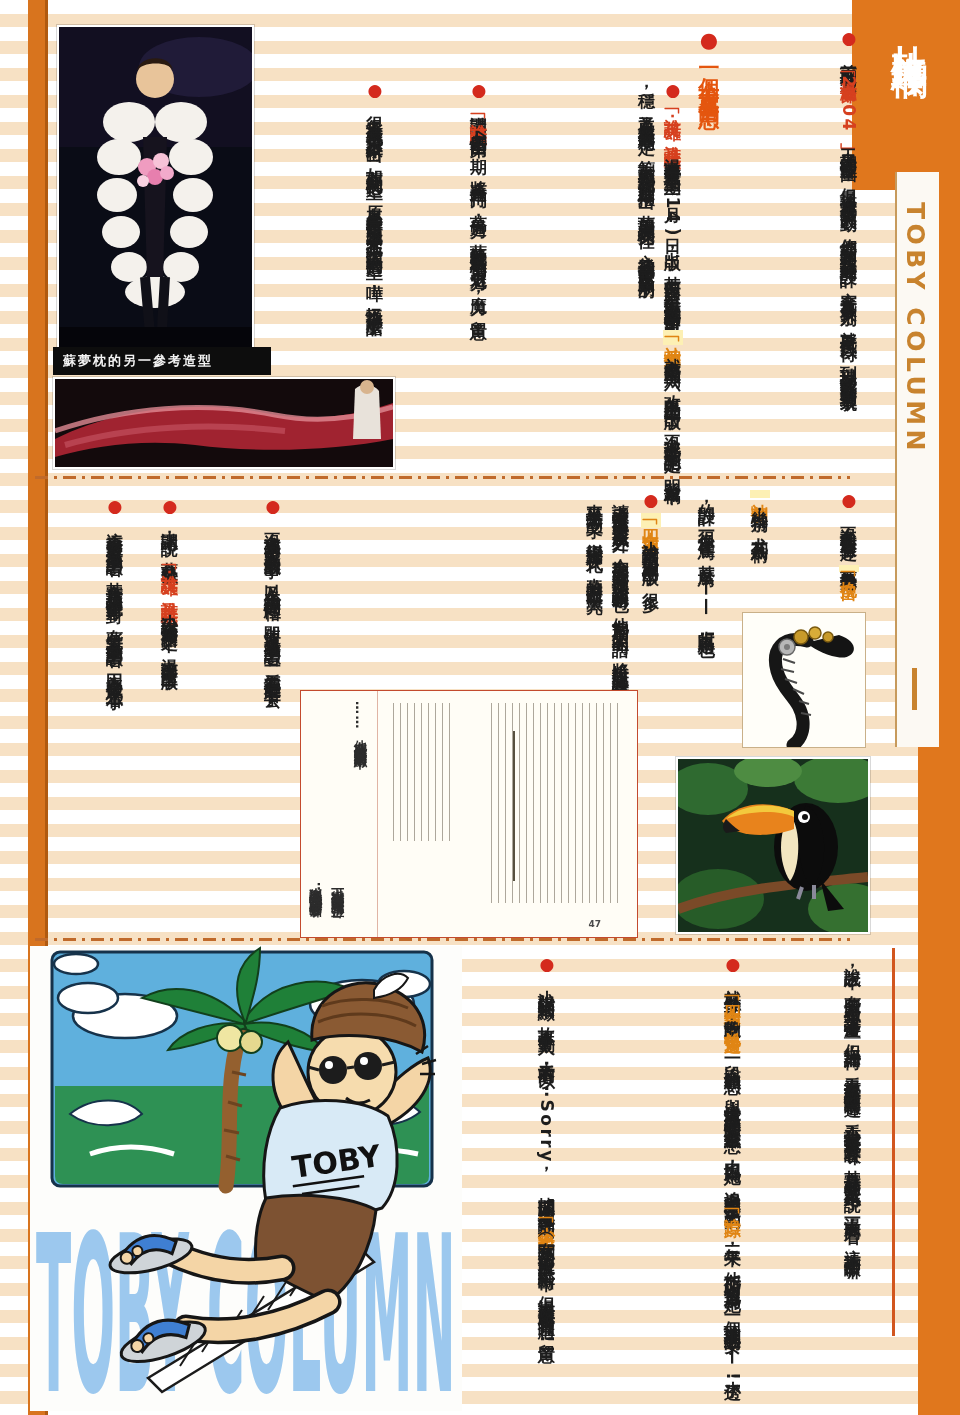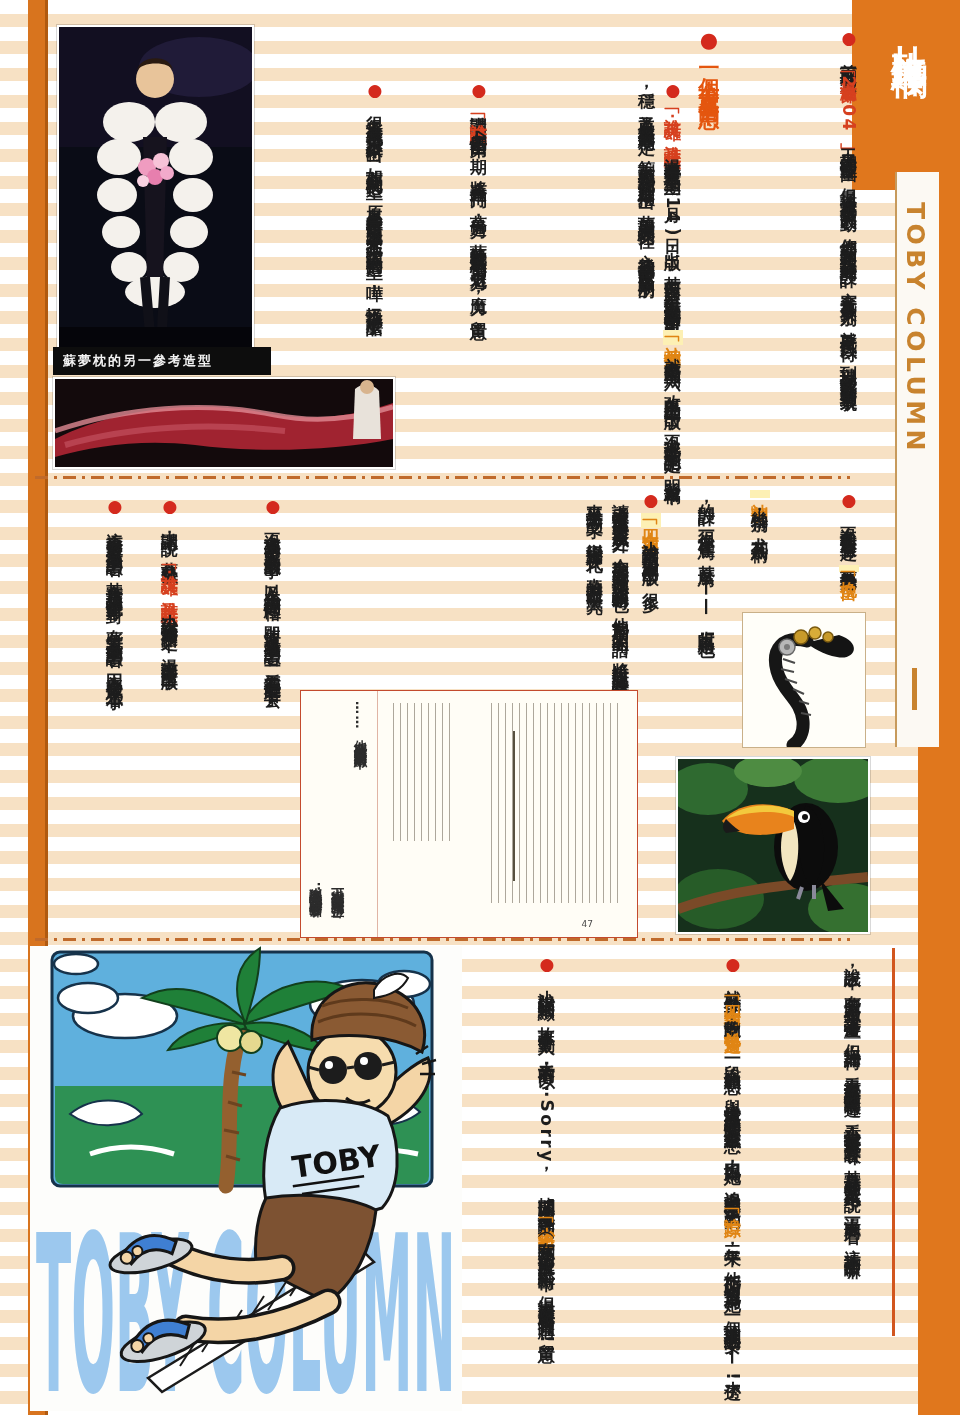--- a/index.html
+++ b/index.html
@@ -41,21 +41,21 @@
   .excerpt-panel{position:absolute;left:300px;top:690px;width:336px;height:246px;background:#fffdf6;border:1px solid #c34a2e;}
   .quote-box{position:absolute;left:0;top:0;width:76px;height:100%;border-right:1px solid #e0b4a4;}
   .quote-text{position:absolute;right:6px;top:10px;height:228px;writing-mode:vertical-rl;text-orientation:mixed;
      font-size:13px;line-height:22px;letter-spacing:1.5px;font-weight:600;color:#2c2c2c;}
   .quote-text .qline{display:block;}
   .quote-text .flip{transform:rotate(180deg);}
   .faux-lines{position:absolute;left:92px;top:12px;width:228px;height:200px;
      background:repeating-linear-gradient(90deg,rgba(92,82,66,.5) 0 1px,transparent 1px 7px);}
   .faux-gap{position:absolute;background:#fffdf6;}
   .faux-center{position:absolute;left:212px;top:40px;width:2px;height:150px;background:#57503f;}
-  .pageno{position:absolute;right:44px;bottom:8px;font-size:9px;color:#4a4a4a;font-weight:400;}
+  .pageno{position:absolute;right:36px;bottom:8px;font-size:9px;color:#4a4a4a;font-weight:700;}
   
   .cover{position:absolute;left:289px;top:486px;width:102px;height:190px;border:3px solid #e8891f;background:#c9c2d4;box-sizing:content-box;}
   .cover-title{position:absolute;right:2px;top:6px;writing-mode:vertical-rl;text-orientation:upright;
      font-size:17px;font-weight:800;color:#c22315;letter-spacing:2px;text-shadow:0 0 2px #fff,0 0 2px #fff;}
   .cover-author{position:absolute;left:4px;top:5px;font-size:7px;color:#fff;background:rgba(40,30,60,.55);padding:1px 2px;letter-spacing:1px;}
   
   .cartoon{position:absolute;left:30px;top:946px;width:432px;height:465px;background:#fdfdfb;}
 </style>
 </head>
 <body>

